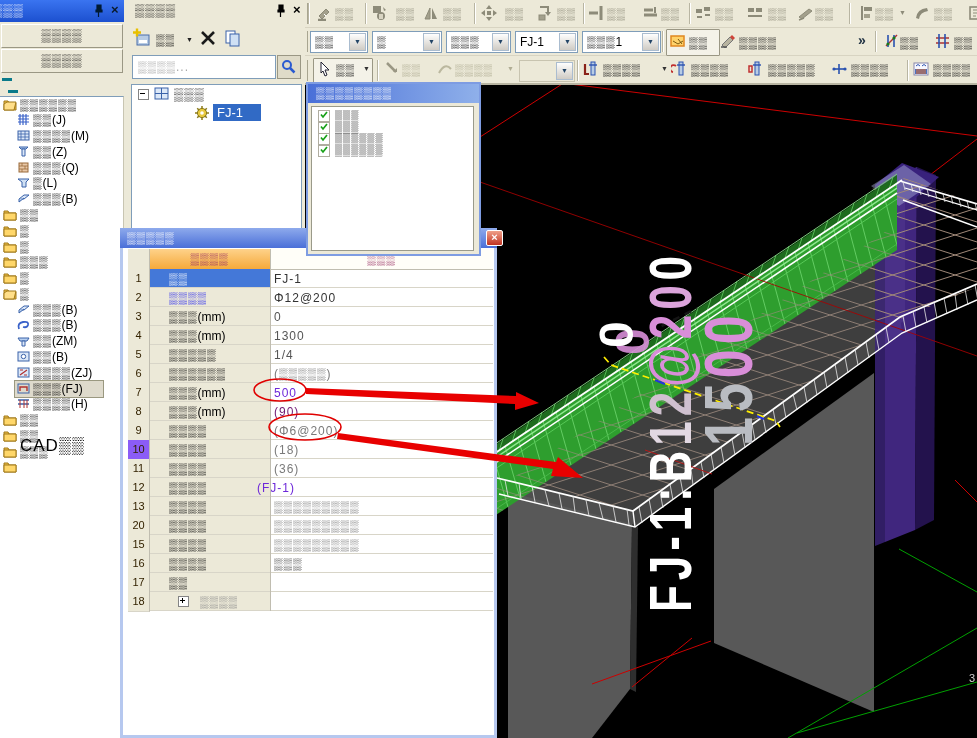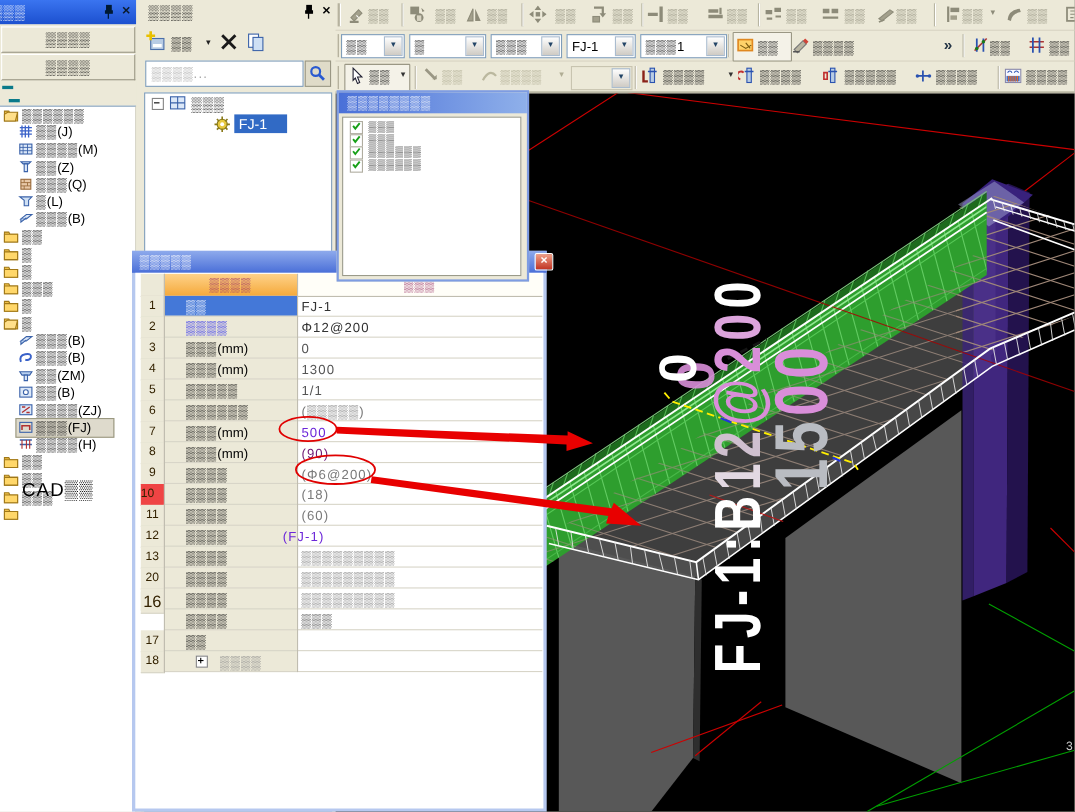--- a/index.html
+++ b/index.html
@@ -736,62 +736,62 @@
       <span class="ab" style="left:49px;top:82.0px;color:#000"><span class="ck">▒▒▒</span>(mm)</span>
       <div class="ab" style="left:29px;top:97.0px;width:344px;height:1px;background:#d8d5c8"></div>
       <span class="ab ck" style="left:154px;top:82.0px;color:#555">0</span>
       <div class="ab" style="left:8px;top:98.0px;width:21px;height:19.0px;background:#ece9d8;border-right:1px solid #c0bdb0;border-bottom:1px solid #d8d5c8;text-align:center;line-height:19px;color:#332200;font-size:11px">4</div>
       <span class="ab" style="left:49px;top:101.0px;color:#000"><span class="ck">▒▒▒</span>(mm)</span>
       <div class="ab" style="left:29px;top:116.0px;width:344px;height:1px;background:#d8d5c8"></div>
       <span class="ab ck" style="left:154px;top:101.0px;color:#555">1300</span>
       <div class="ab" style="left:8px;top:117.0px;width:21px;height:19.0px;background:#ece9d8;border-right:1px solid #c0bdb0;border-bottom:1px solid #d8d5c8;text-align:center;line-height:19px;color:#332200;font-size:11px">5</div>
       <span class="ab" style="left:49px;top:120.0px;color:#000"><span class="ck">▒▒▒▒▒</span></span>
       <div class="ab" style="left:29px;top:135.0px;width:344px;height:1px;background:#d8d5c8"></div>
-      <span class="ab ck" style="left:154px;top:120.0px;color:#555">1/1</span>
+      <span class="ab ck" style="left:154px;top:120.0px;color:#555">1/4</span>
       <div class="ab" style="left:8px;top:136.0px;width:21px;height:19.0px;background:#ece9d8;border-right:1px solid #c0bdb0;border-bottom:1px solid #d8d5c8;text-align:center;line-height:19px;color:#332200;font-size:11px">6</div>
       <span class="ab" style="left:49px;top:139.0px;color:#000"><span class="ck">▒▒▒▒▒▒</span></span>
       <div class="ab" style="left:29px;top:154.0px;width:344px;height:1px;background:#d8d5c8"></div>
       <span class="ab ck" style="left:154px;top:139.0px;color:#7a7a7a">(▒▒▒▒▒)</span>
       <div class="ab" style="left:8px;top:155.0px;width:21px;height:19.0px;background:#ece9d8;border-right:1px solid #c0bdb0;border-bottom:1px solid #d8d5c8;text-align:center;line-height:19px;color:#332200;font-size:11px">7</div>
       <span class="ab" style="left:49px;top:158.0px;color:#000"><span class="ck">▒▒▒</span>(mm)</span>
       <div class="ab" style="left:29px;top:173.0px;width:344px;height:1px;background:#d8d5c8"></div>
       <span class="ab ck" style="left:154px;top:158.0px;color:#6d28d9">500</span>
       <div class="ab" style="left:8px;top:174.0px;width:21px;height:19.0px;background:#ece9d8;border-right:1px solid #c0bdb0;border-bottom:1px solid #d8d5c8;text-align:center;line-height:19px;color:#332200;font-size:11px">8</div>
       <span class="ab" style="left:49px;top:177.0px;color:#000"><span class="ck">▒▒▒</span>(mm)</span>
       <div class="ab" style="left:29px;top:192.0px;width:344px;height:1px;background:#d8d5c8"></div>
       <span class="ab ck" style="left:154px;top:177.0px;color:#701a75">(90)</span>
       <div class="ab" style="left:8px;top:193.0px;width:21px;height:19.0px;background:#ece9d8;border-right:1px solid #c0bdb0;border-bottom:1px solid #d8d5c8;text-align:center;line-height:19px;color:#332200;font-size:11px">9</div>
       <span class="ab" style="left:49px;top:196.0px;color:#000"><span class="ck">▒▒▒▒</span></span>
       <div class="ab" style="left:29px;top:211.0px;width:344px;height:1px;background:#d8d5c8"></div>
       <span class="ab ck" style="left:154px;top:196.0px;color:#7a7a7a">(Φ6@200)</span>
-      <div class="ab" style="left:8px;top:212.0px;width:21px;height:19.0px;background:#ef4444;border-right:1px solid #c0bdb0;border-bottom:1px solid #d8d5c8;text-align:left;line-height:19px;color:#332200;font-size:11px">10</div>
+      <div class="ab" style="left:8px;top:212.0px;width:21px;height:19.0px;background:#8b5cf6;border-right:1px solid #c0bdb0;border-bottom:1px solid #d8d5c8;text-align:center;line-height:19px;color:#332200;font-size:11px">10</div>
       <span class="ab" style="left:49px;top:215.0px;color:#000"><span class="ck">▒▒▒▒</span></span>
       <div class="ab" style="left:29px;top:230.0px;width:344px;height:1px;background:#d8d5c8"></div>
       <span class="ab ck" style="left:154px;top:215.0px;color:#7a7a7a">(18)</span>
       <div class="ab" style="left:8px;top:231.0px;width:21px;height:19.0px;background:#ece9d8;border-right:1px solid #c0bdb0;border-bottom:1px solid #d8d5c8;text-align:center;line-height:19px;color:#332200;font-size:11px">11</div>
       <span class="ab" style="left:49px;top:234.0px;color:#000"><span class="ck">▒▒▒▒</span></span>
       <div class="ab" style="left:29px;top:249.0px;width:344px;height:1px;background:#d8d5c8"></div>
-      <span class="ab ck" style="left:154px;top:234.0px;color:#7a7a7a">(60)</span>
+      <span class="ab ck" style="left:154px;top:234.0px;color:#7a7a7a">(36)</span>
       <div class="ab" style="left:8px;top:250.0px;width:21px;height:19.0px;background:#ece9d8;border-right:1px solid #c0bdb0;border-bottom:1px solid #d8d5c8;text-align:center;line-height:19px;color:#332200;font-size:11px">12</div>
       <span class="ab" style="left:49px;top:253.0px;color:#000"><span class="ck">▒▒▒▒</span></span>
       <div class="ab" style="left:29px;top:268.0px;width:344px;height:1px;background:#d8d5c8"></div>
       <span class="ab ck" style="left:137px;top:253.0px;color:#6d28d9">(FJ-1)</span>
       <div class="ab" style="left:8px;top:269.0px;width:21px;height:19.0px;background:#ece9d8;border-right:1px solid #c0bdb0;border-bottom:1px solid #d8d5c8;text-align:center;line-height:19px;color:#332200;font-size:11px">13</div>
       <span class="ab" style="left:49px;top:272.0px;color:#000"><span class="ck">▒▒▒▒</span></span>
       <div class="ab" style="left:29px;top:287.0px;width:344px;height:1px;background:#d8d5c8"></div>
       <span class="ab ck" style="left:154px;top:272.0px;color:#7a7a7a">▒▒▒▒▒▒▒▒▒</span>
       <div class="ab" style="left:8px;top:288.0px;width:21px;height:19.0px;background:#ece9d8;border-right:1px solid #c0bdb0;border-bottom:1px solid #d8d5c8;text-align:center;line-height:19px;color:#332200;font-size:11px">20</div>
       <span class="ab" style="left:49px;top:291.0px;color:#000"><span class="ck">▒▒▒▒</span></span>
       <div class="ab" style="left:29px;top:306.0px;width:344px;height:1px;background:#d8d5c8"></div>
       <span class="ab ck" style="left:154px;top:291.0px;color:#7a7a7a">▒▒▒▒▒▒▒▒▒</span>
       <div class="ab" style="left:8px;top:307.0px;width:21px;height:19.0px;background:#ece9d8;border-right:1px solid #c0bdb0;border-bottom:1px solid #d8d5c8;text-align:center;line-height:19px;color:#332200;font-size:11px">15</div>
       <span class="ab" style="left:49px;top:310.0px;color:#000"><span class="ck">▒▒▒▒</span></span>
       <div class="ab" style="left:29px;top:325.0px;width:344px;height:1px;background:#d8d5c8"></div>
       <span class="ab ck" style="left:154px;top:310.0px;color:#7a7a7a">▒▒▒▒▒▒▒▒▒</span>
-      <div class="ab" style="left:8px;top:310px;width:21px;height:19.0px;background:#ece9d8;border-right:1px solid #c0bdb0;border-bottom:1px solid #d8d5c8;text-align:center;line-height:19px;color:#332200;font-size:15px">16</div>
+      <div class="ab" style="left:8px;top:326.0px;width:21px;height:19.0px;background:#ece9d8;border-right:1px solid #c0bdb0;border-bottom:1px solid #d8d5c8;text-align:center;line-height:19px;color:#332200;font-size:11px">16</div>
       <span class="ab" style="left:49px;top:329.0px;color:#000"><span class="ck">▒▒▒▒</span></span>
       <div class="ab" style="left:29px;top:344.0px;width:344px;height:1px;background:#d8d5c8"></div>
       <span class="ab ck" style="left:154px;top:329.0px;color:#444">▒▒▒</span>
       <div class="ab" style="left:8px;top:345.0px;width:21px;height:19.0px;background:#ece9d8;border-right:1px solid #c0bdb0;border-bottom:1px solid #d8d5c8;text-align:center;line-height:19px;color:#332200;font-size:11px">17</div>
       <span class="ab" style="left:49px;top:348.0px;color:#000"><span class="ck">▒▒</span></span>
       <div class="ab" style="left:29px;top:363.0px;width:344px;height:1px;background:#d8d5c8"></div>
       <div class="ab" style="left:8px;top:364.0px;width:21px;height:19.0px;background:#ece9d8;border-right:1px solid #c0bdb0;border-bottom:1px solid #d8d5c8;text-align:center;line-height:19px;color:#332200;font-size:11px">18</div>
       <span class="ab" style="left:80px;top:367.0px;color:#8a8a8a"><span class="ck">▒▒▒▒</span></span>
       <div class="ab" style="left:58px;top:368.0px;width:9px;height:9px;background:#fff;border:1px solid #848484">
         <div style="position:absolute;left:1px;top:3px;width:5px;height:1px;background:#000"></div>

